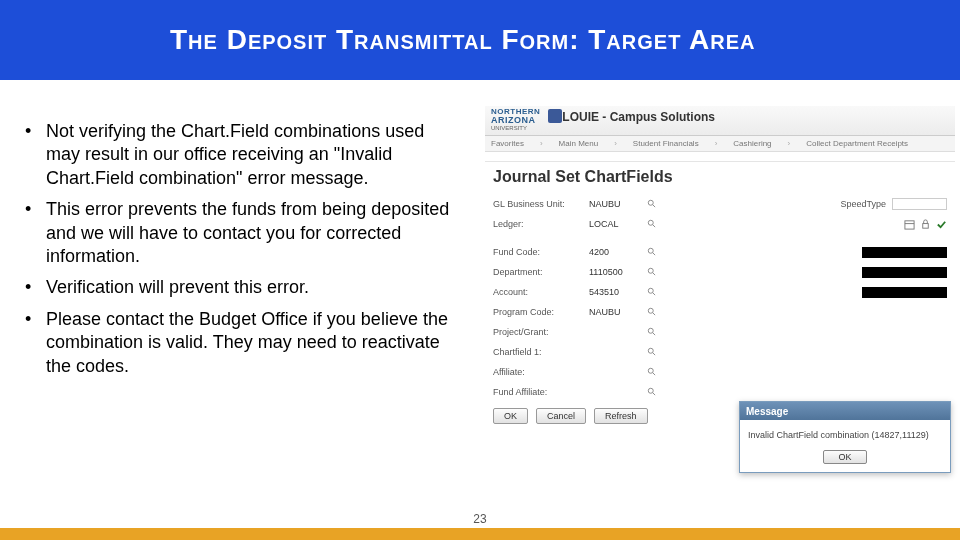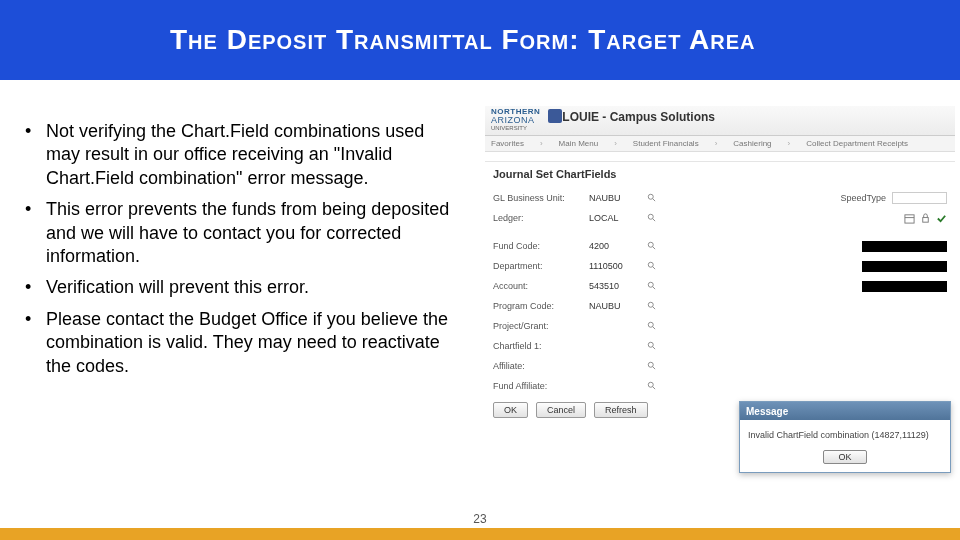--- a/index.html
+++ b/index.html
@@ -12,29 +12,29 @@
   .bullets li { position: relative; padding-left: 26px; margin-bottom: 8px; font-size: 18px; line-height: 1.3; color: #000; }
   .bullets li::before { content: "•"; position: absolute; left: 5px; top: 0; font-size: 18px; }
   .page-num { position: absolute; bottom: 14px; left: 0; width: 960px; text-align: center; font-size: 12px; color: #555; }
   .footer-bar { position: absolute; bottom: 0; left: 0; width: 960px; height: 12px; background: #e8a325; }
 
   
   .app { position: absolute; top: 106px; left: 485px; width: 470px; height: 395px; background: #fff; font-size: 9px; color: #333; }
   .app-header { height: 30px; background: linear-gradient(#f9f9f9,#ececec); border-bottom: 1px solid #ccc; display: flex; align-items: flex-start; padding: 2px 6px; }
   .app-logo { display: flex; flex-direction: column; line-height: 1; margin-right: 8px; }
   .app-logo .l1 { font-size: 8px; font-weight: bold; color: #2a5d8f; letter-spacing: 0.5px; }
-  .app-logo .l2 { font-size: 9px; font-weight: normal; color: #2a5d8f; letter-spacing: 0.5px; }
+  .app-logo .l2 { font-size: 9px; font-weight: bold; color: #2a5d8f; letter-spacing: 0.5px; }
   .app-logo .l3 { font-size: 6px; color: #666; }
   .app-title-wrap { display: flex; align-items: center; }
   .app-title-logo { width: 14px; height: 14px; background: #3b5998; border-radius: 2px; }
   .app-title { font-size: 12px; font-weight: bold; color: #333; padding-top: 2px; }
   .breadcrumb { height: 16px; background: #f4f4f4; border-bottom: 1px solid #ddd; padding: 2px 6px; font-size: 8px; color: #777; display: flex; align-items: center; gap: 16px; white-space: nowrap; overflow: hidden; }
   .breadcrumb .sep { color: #aaa; }
   .spacer-row { height: 10px; border-bottom: 1px solid #e5e5e5; }
-  .form-title { padding: 6px 8px 8px 8px; font-size: 11px; font-weight: bold; color: #333; }
+  .form-title { padding: 6px 8px 8px 8px; font-size: 16px; font-weight: bold; color: #333; }
   .form-area { padding: 0 8px; }
   .row { display: flex; align-items: center; height: 20px; gap: 4px; }
   .row .lbl { width: 90px; font-size: 9px; color: #555; }
   .row .val { width: 55px; font-size: 9px; color: #333; padding: 0 2px; }
   .row .mag { width: 12px; height: 12px; display: flex; align-items: center; justify-content: center; }
   .row .mag svg { width: 10px; height: 10px; }
   .row .ext { margin-left: auto; display: flex; align-items: center; gap: 6px; }
   .redact { width: 85px; height: 11px; background: #000; }
   .speed-lbl { font-size: 9px; color: #555; }
   .speed-box { width: 55px; height: 12px; border: 1px solid #ccc; background: #fff; }

